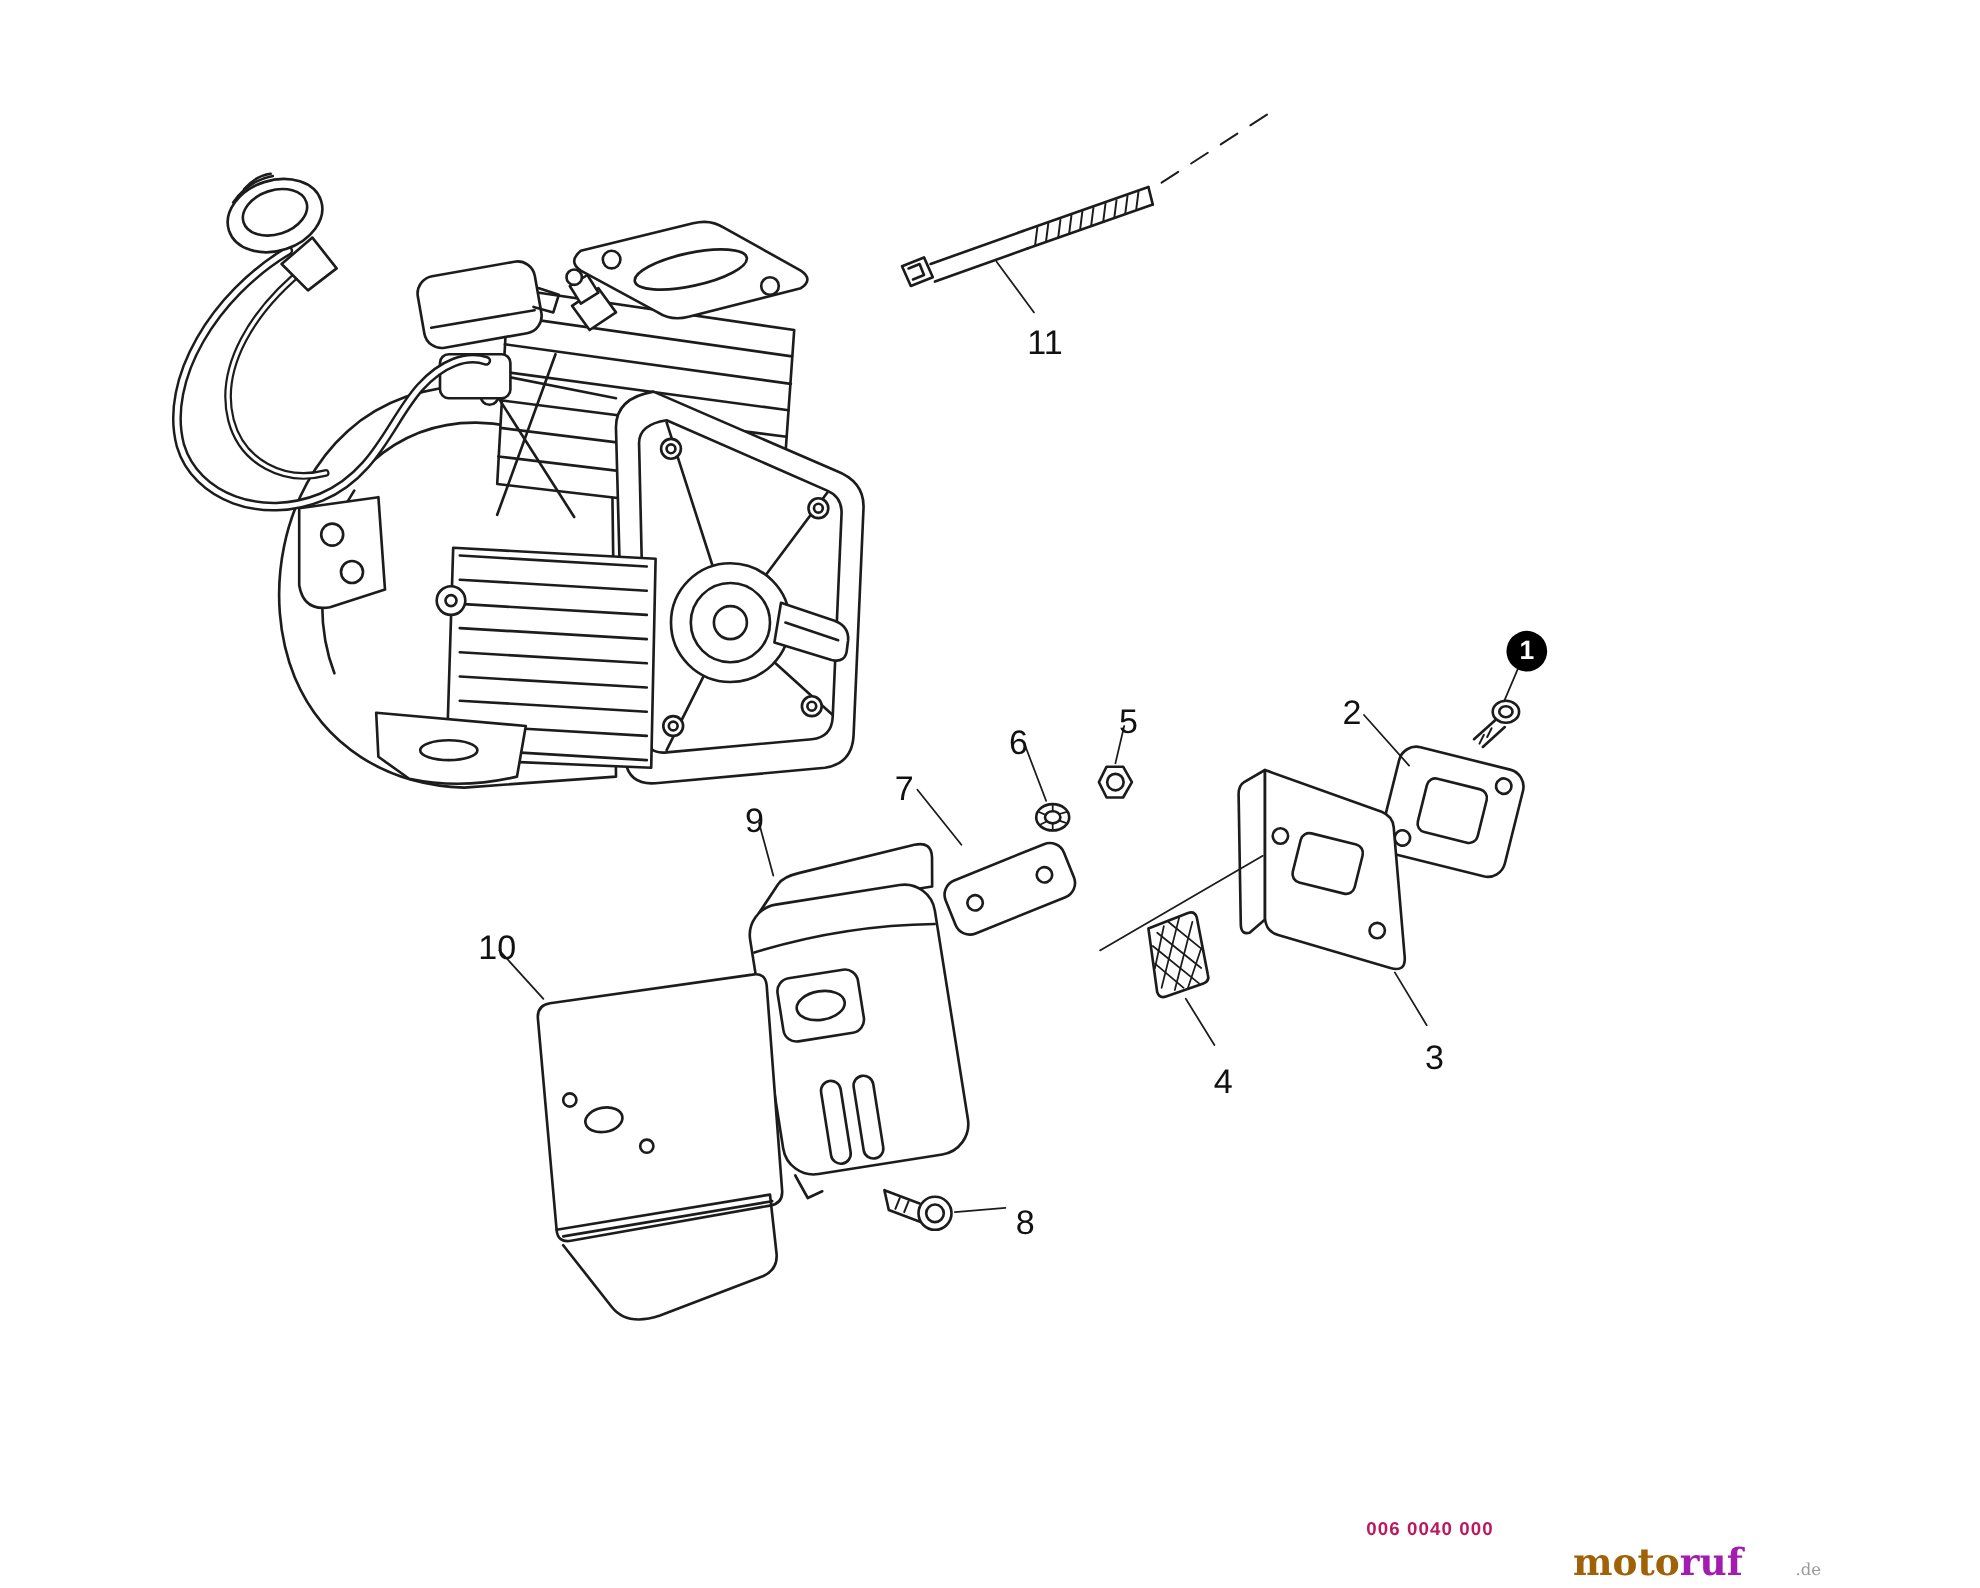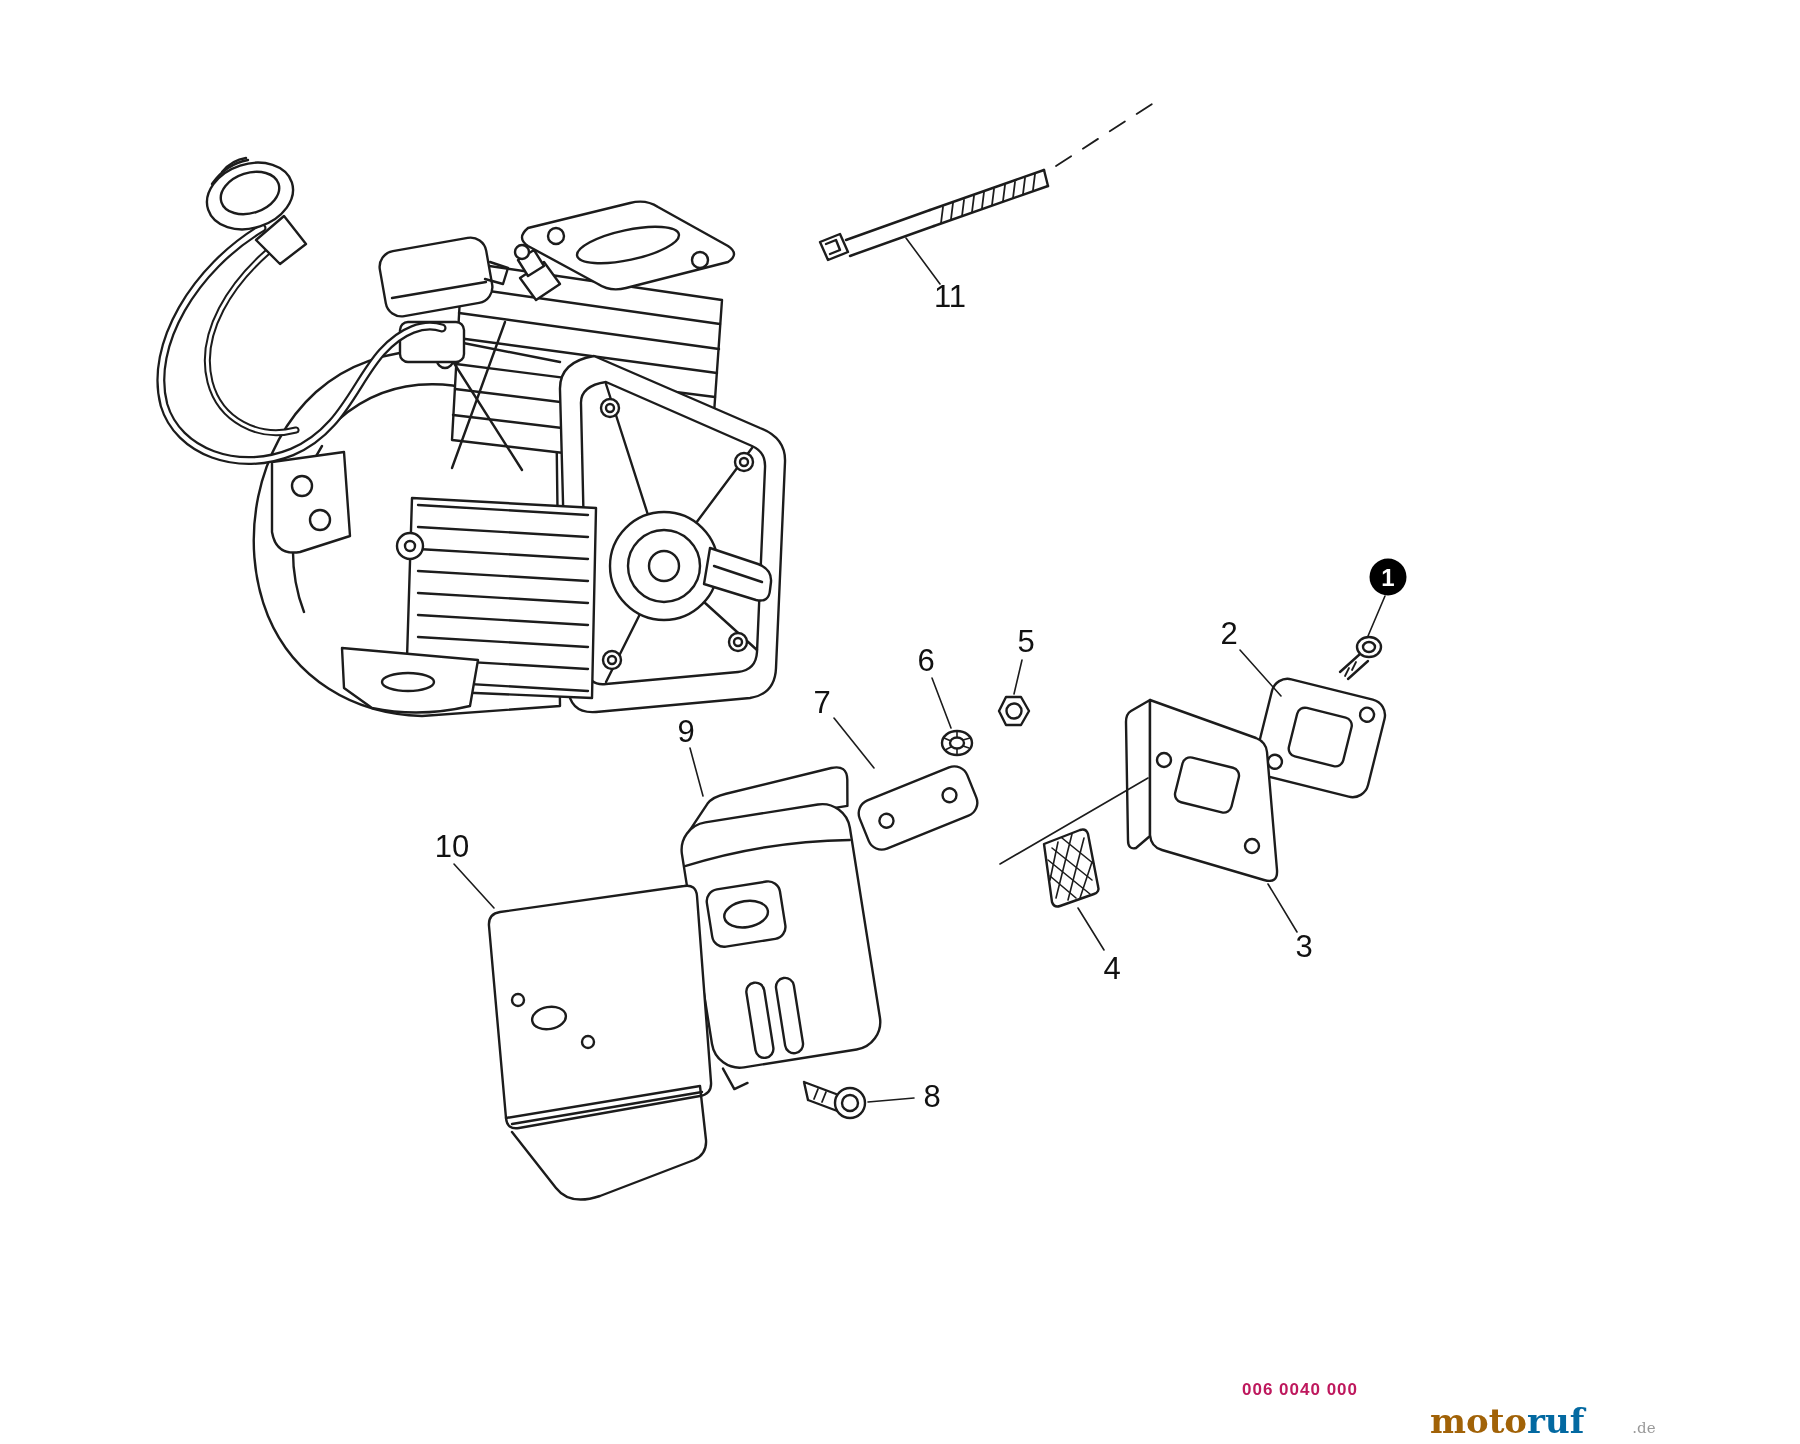--- a/index.html
+++ b/index.html
@@ -12,20 +12,21 @@
   }
   .drawing{position:absolute;inset:0;}
   .callout{
     position:absolute;
     transform:translate(-50%,-50%);
     font-family:"Liberation Sans",sans-serif;
     font-size:31px;
     color:#111;
     line-height:1;
     white-space:nowrap;
+    margin-top:15px;
   }
   .callout.badge{
     width:37px;height:37px;
     background:#000;
     color:#fff;
     border-radius:50%;
     display:flex;align-items:center;justify-content:center;
     font-size:24px;font-weight:700;
   }
   .part-number{
@@ -40,21 +41,21 @@
   }
   .logo{
     position:absolute;
     font-family:"DejaVu Serif","Liberation Serif",serif;
     font-weight:700;
     font-size:34px;
     line-height:1;
     white-space:nowrap;
   }
   .logo .p1{color:#a16207;}
-  .logo .p2{color:#0369a1;text-align:right;}
+  .logo .p2{color:#a21caf;text-align:right;}
   .logo .suffix{color:#999999;font-size:15px;font-weight:400;margin-left:48px;}
 </style>
 </head>
 <body>
 
 <div class="canvas">
 
   <svg class="drawing" viewBox="0 0 1800 1444" width="1800" height="1444" stroke="#1c1c1c" fill="none" stroke-width="2.4" stroke-linecap="round" stroke-linejoin="round">
 
     <g>

